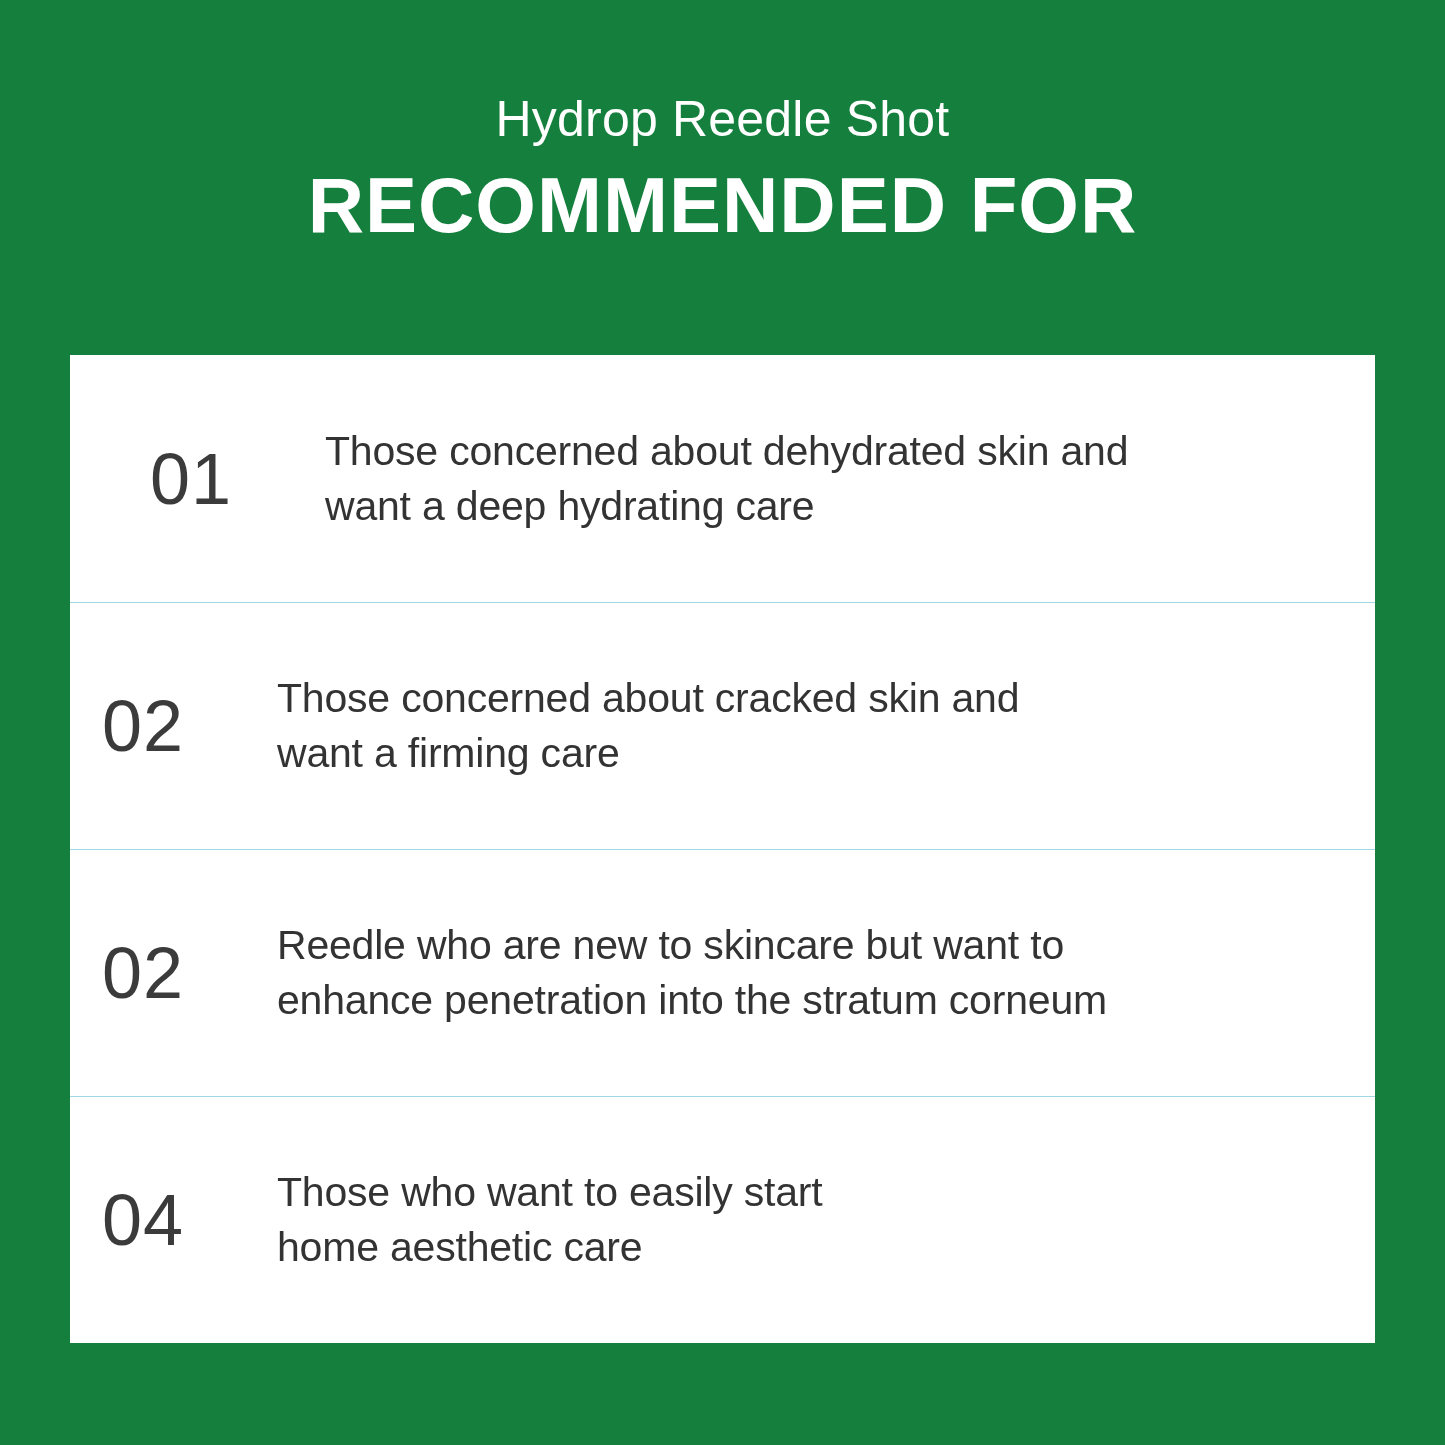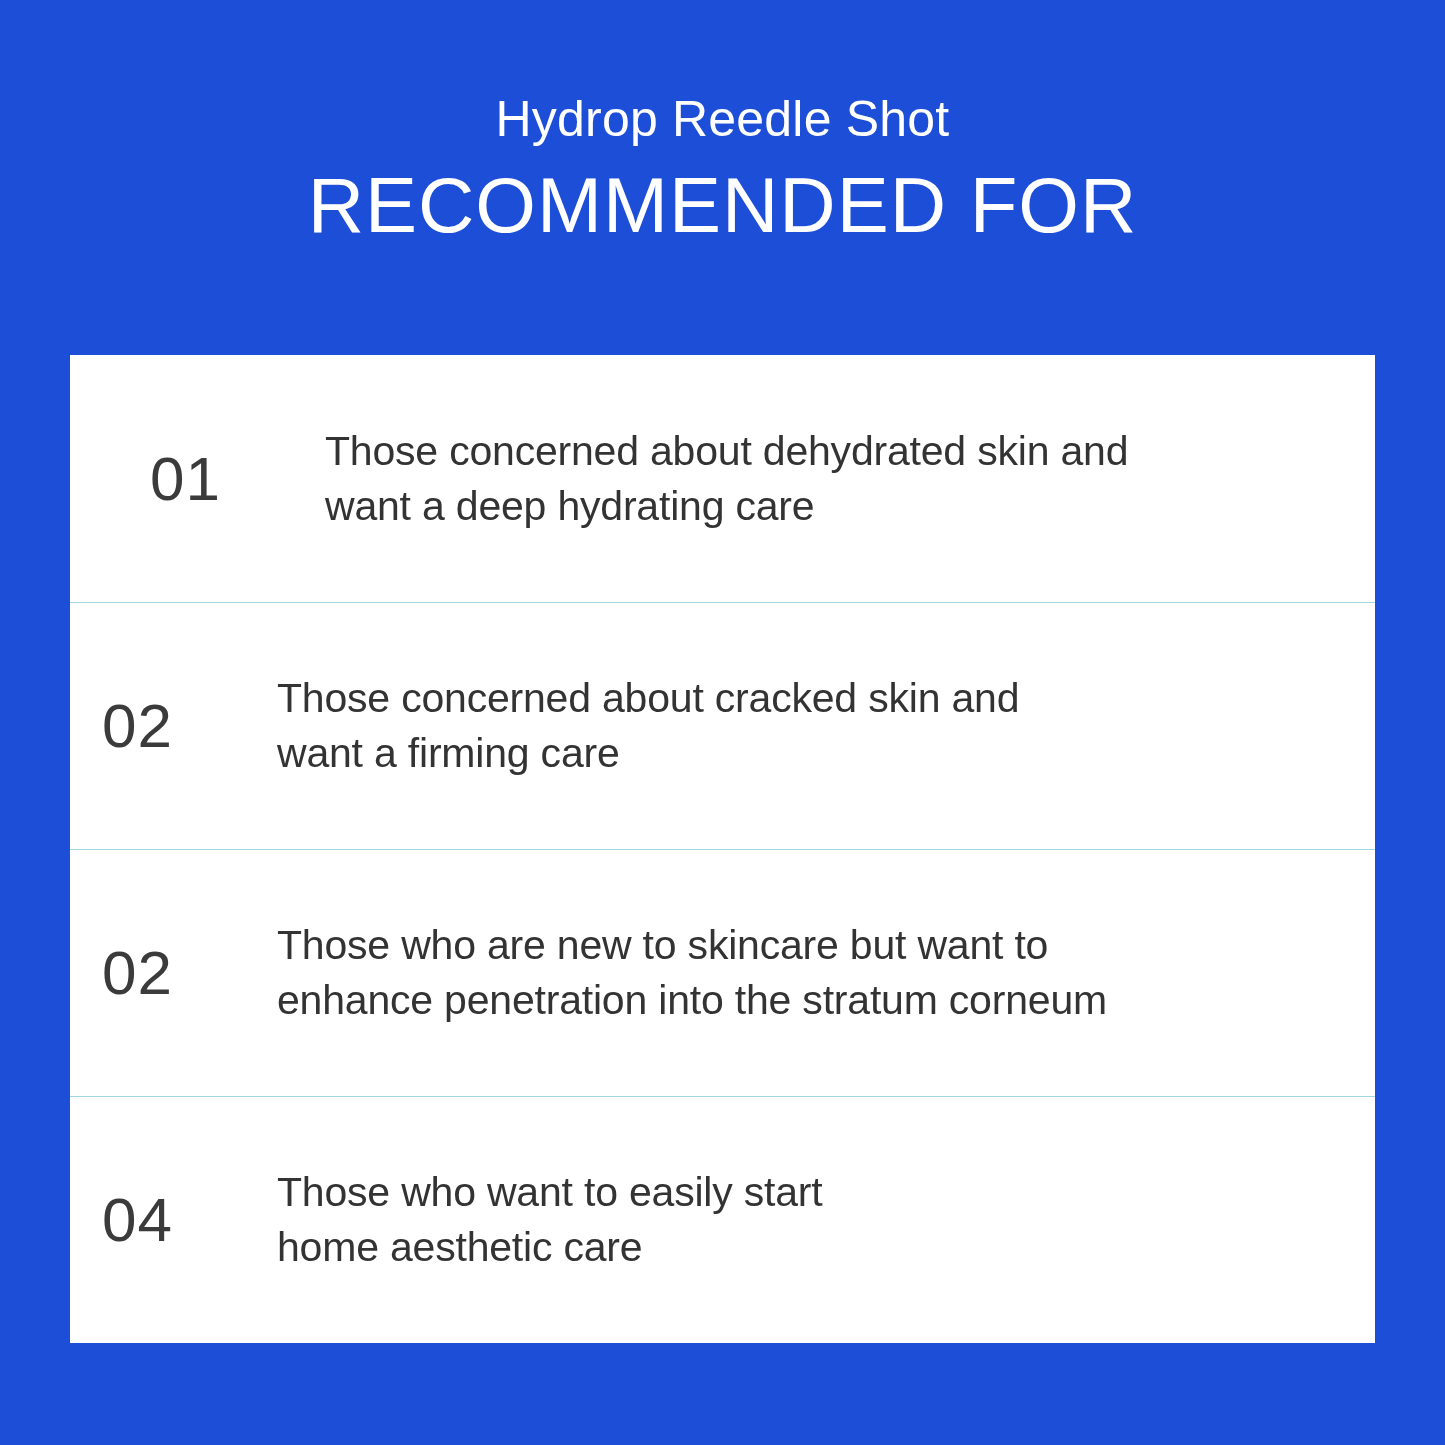--- a/index.html
+++ b/index.html
@@ -10,38 +10,38 @@
     width: 1445px;
     height: 1445px;
     background: #3fc0ec;
     font-family: "Liberation Sans", sans-serif;
     overflow: hidden;
   }
   .page {
     width: 1445px;
     height: 1445px;
     position: relative;
-    background: #1d4ed8;
+    background: #15803d;
     box-sizing: border-box;
   }
   .header {
     padding-top: 92px;
     text-align: center;
   }
   .eyebrow {
     color: #ffffff;
     font-size: 50px;
     font-weight: 400;
     letter-spacing: 0.2px;
     line-height: 1.1;
   }
   .headline {
     color: #ffffff;
     font-size: 78px;
-    font-weight: 400;
+    font-weight: 700;
     letter-spacing: 1px;
     line-height: 1.15;
     margin-top: 14px;
   }
   .card {
     position: absolute;
     left: 70px;
     top: 355px;
     width: 1305px;
     background: #ffffff;
@@ -53,21 +53,21 @@
     box-sizing: border-box;
     padding: 0 40px 0 80px;
     min-height: 247px;
   }
   .row + .row {
     border-top: 1.5px solid #9fd8e4;
     padding-left: 32px;
   }
   .row-num {
     color: #3b3b3b;
-    font-size: 62px;
+    font-size: 72px;
     font-weight: 400;
     letter-spacing: 1px;
     width: 175px;
     flex: 0 0 175px;
     line-height: 1;
   }
   .row-text {
     color: #333333;
     font-size: 41px;
     font-weight: 400;
@@ -103,21 +103,21 @@
       <div class="row-num">02</div>
       <div class="row-text">
         <span class="line">Those concerned about cracked skin and</span>
         <span class="line">want a firming care</span>
       </div>
     </div>
 
     <div class="row">
       <div class="row-num">02</div>
       <div class="row-text">
-        <span class="line">Those who are new to skincare but want to</span>
+        <span class="line">Reedle who are new to skincare but want to</span>
         <span class="line">enhance penetration into the stratum corneum</span>
       </div>
     </div>
 
     <div class="row">
       <div class="row-num">04</div>
       <div class="row-text">
         <span class="line">Those who want to easily start</span>
         <span class="line">home aesthetic care</span>
       </div>

